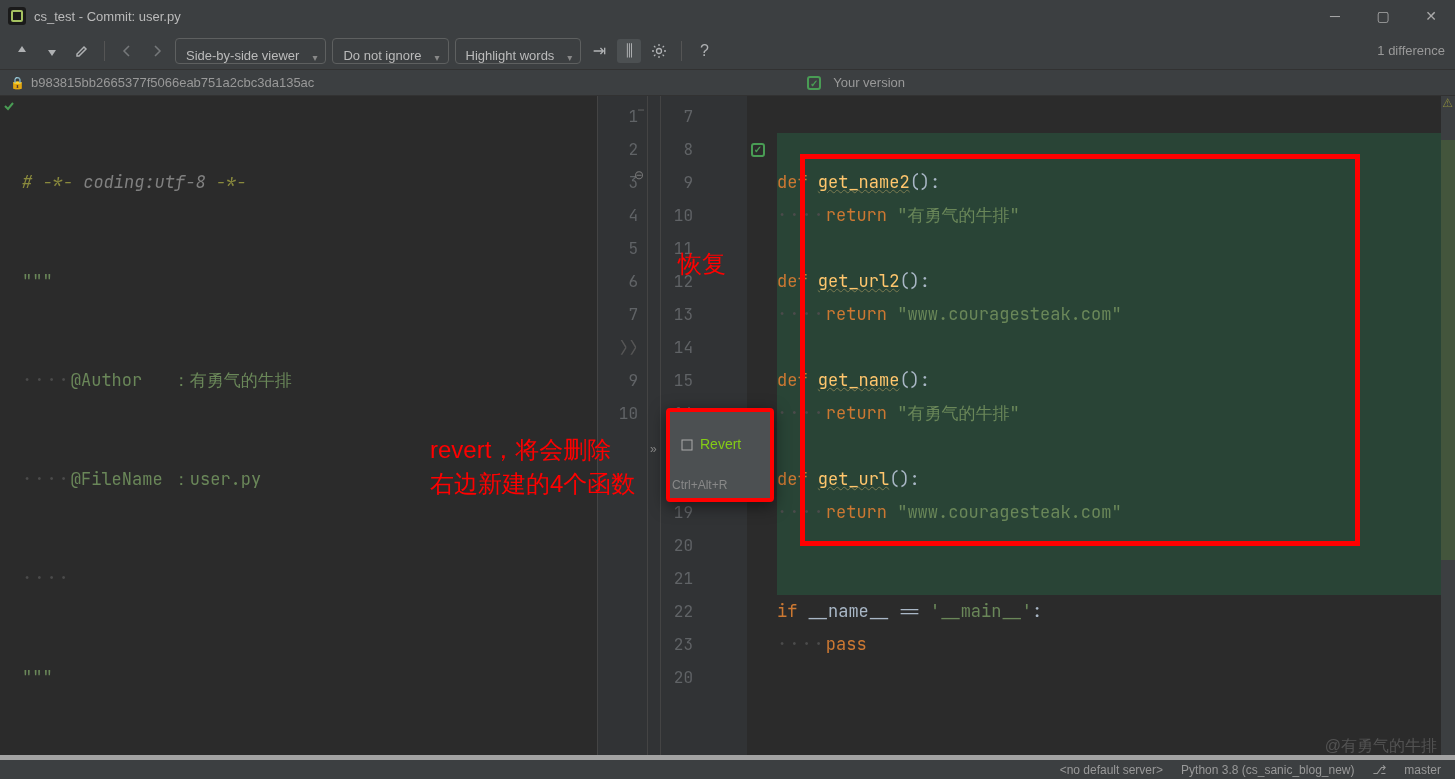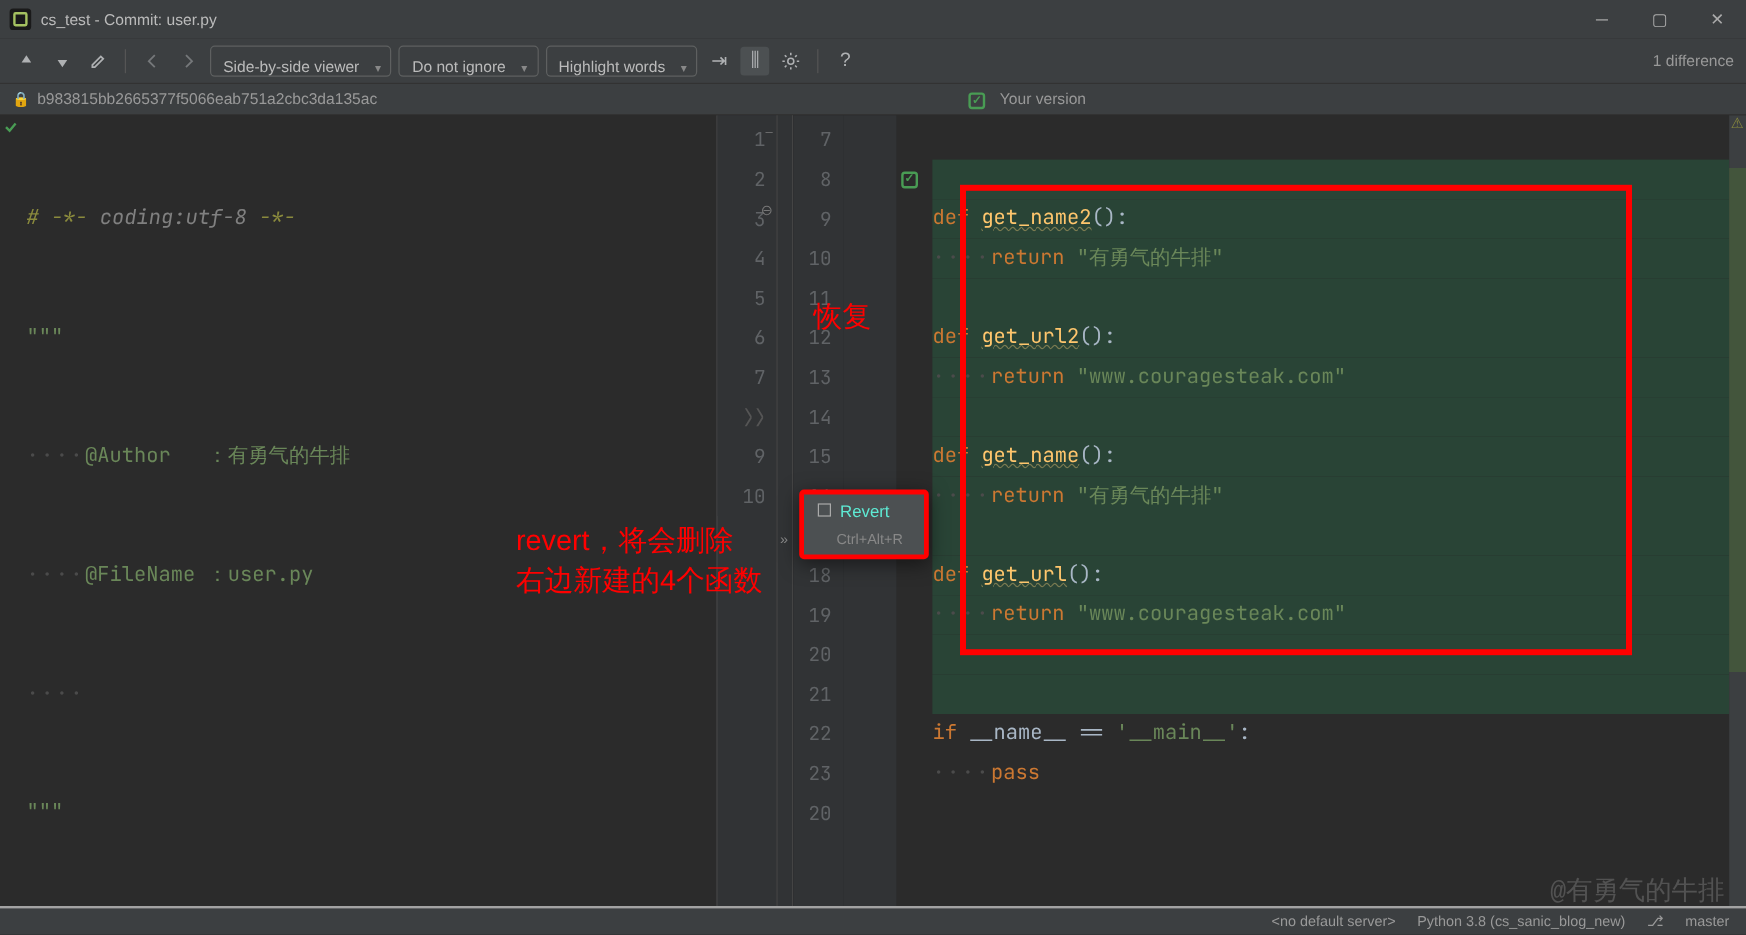--- a/index.html
+++ b/index.html
@@ -29,26 +29,26 @@
 .hl-insert { background:#294436; }
 .kw { color:#cc7832; }
 .str { color:#6a8759; }
 .cmt { color:#808080; font-style:italic; }
 .cmt-yellow { color:#8a8a3d; font-style:italic; }
 .fn { color:#ffc66d; }
 .dots { color:#4b4b4b; letter-spacing:2px; }
 .splitter { width:14px; background:#313335; border-left:1px solid #444; border-right:1px solid #444; position:relative; }
 .splitter-arrow { position:absolute; left:2px; color:#888; font-size:12px; }
 .context-menu { position:absolute; width:108px; background:#4c5052; border:1px solid #5e6060; border-radius:4px; box-shadow:0 4px 16px rgba(0,0,0,0.5); z-index:100; left:666px; top:312px; border:4px solid red; }
-.menu-item { padding:6px 10px; color:#5eead4; font-size:14px; display:flex; align-items:flex-start; gap:6px; cursor:pointer; }
-.menu-shortcut { padding:2px 27px 6px; color:#888; font-size:12px; }
+.menu-item { padding:24px 10px; color:#84cc16; font-size:14px; display:flex; align-items:flex-end; gap:6px; cursor:pointer; }
+.menu-shortcut { padding:2px 2px 6px; color:#888; font-size:12px; }
 .annotation { position:absolute; color:#ff0000; font-size:24px; font-weight:500; z-index:50; pointer-events:none; font-family:"Microsoft YaHei",sans-serif; }
 .red-box { position:absolute; border:5px solid red; z-index:60; pointer-events:none; }
-.statusbar { position:absolute; bottom:0; left:0; right:0; height:24px; background:#3c3f41; display:flex; align-items:center; justify-content:flex-end; padding:0 14px; gap:18px; color:#999; font-size:12px; border-top:2px solid #a3a3a3; }
-.watermark { position:absolute; right:18px; bottom:22px; font-size:22px; color:rgba(200,200,200,0.25); font-family:Liberation Mono, monospace;margin-left:12px; }
+.statusbar { position:absolute; bottom:0; left:0; right:0; height:24px; background:#3c3f41; display:flex; align-items:center; justify-content:flex-end; padding:0 14px; gap:18px; color:#999; font-size:12px; border-top:5px solid #a3a3a3; }
+.watermark { position:absolute; right:18px; bottom:22px; font-size:16px; color:rgba(200,200,200,0.25); font-family:Liberation Sans, sans-serif;margin-left:12px; }
 .check-green { width:14px; height:14px; border:2px solid #499c54; border-radius:3px; display:inline-flex; align-items:center; justify-content:center; color:#499c54; font-size:10px; font-weight:bold; }
 svg { display:block; }
 .underwave { text-decoration:underline wavy #7a7a50; text-decoration-thickness:1px; }
 </style>
 </head>
 <body>
 
 <div class="titlebar">
   <div class="app-icon">
       <div class="app-icon-inner"></div>

